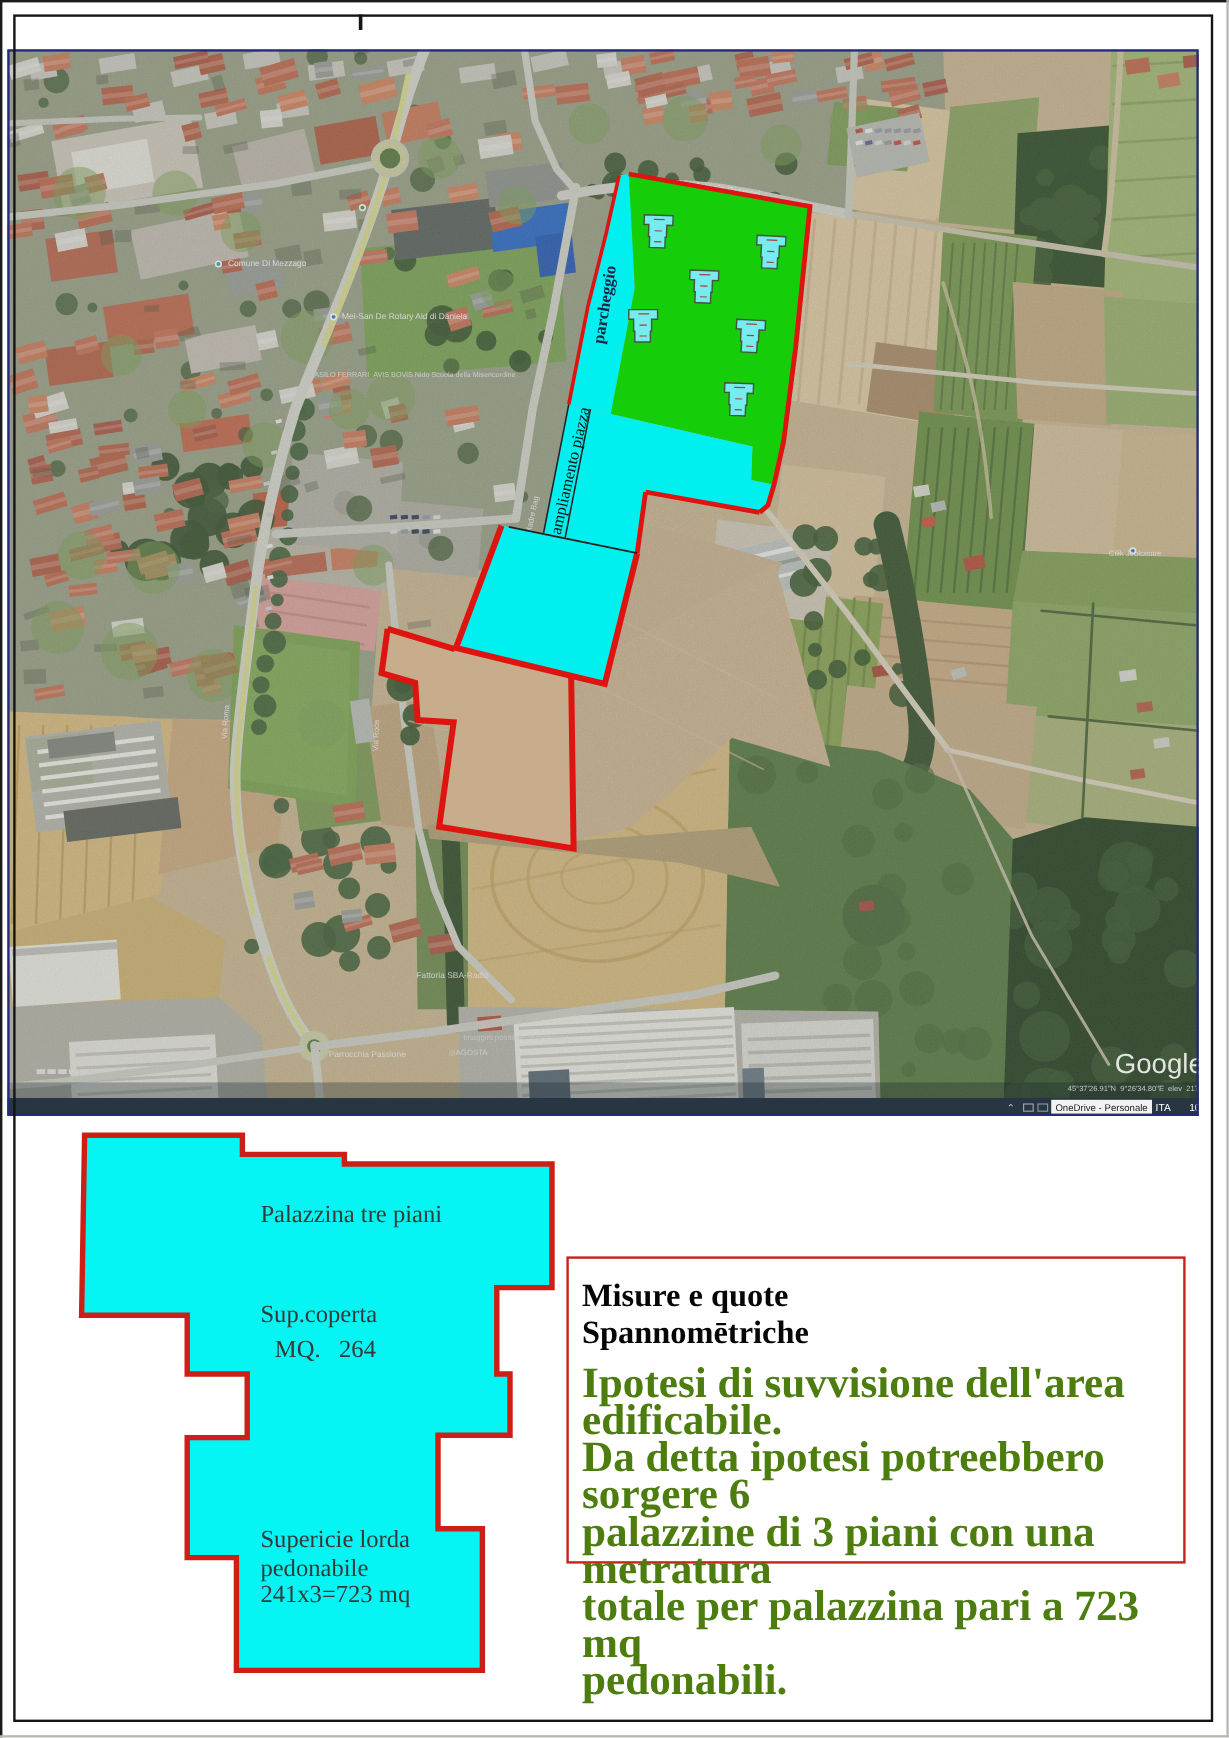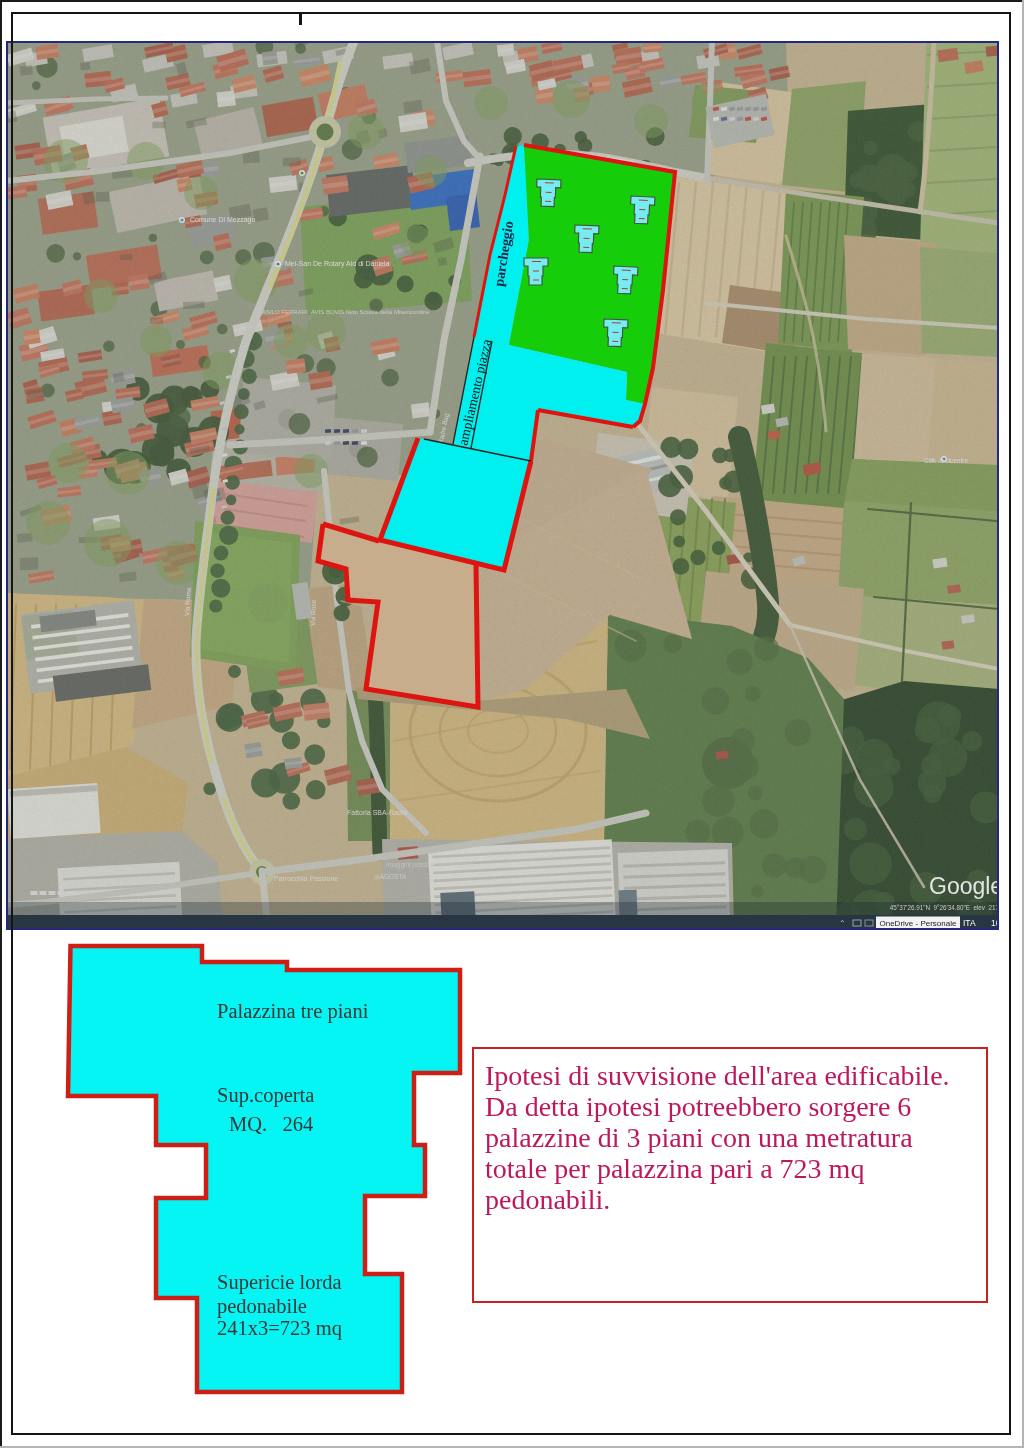--- a/index.html
+++ b/index.html
@@ -1065,15 +1065,16 @@
 
 <text x="164" y="191" font-size="20.5" fill="#383838" font-family="Liberation Serif,serif">MQ. &nbsp;&nbsp;264</text>
 
 <text x="152" y="349" font-size="20.5" fill="#383838" font-family="Liberation Serif,serif">Supericie lorda</text>
 <text x="152" y="373" font-size="20.5" fill="#383838" font-family="Liberation Serif,serif">pedonabile</text>
 <text x="152" y="395" font-size="20.5" fill="#383838" font-family="Liberation Serif,serif">241x3=723 mq</text>
 </svg>
 
 <div class="abs" style="left:472px;top:1047px;width:512px;height:252px;border:2.5px solid #c5241c">
 
-
-<div style="margin:11px 0 0 11px;font-size:28px;font-weight:normal;line-height:31px;color:#be185d">Ipotesi di suvvisione dell'area edificabile.<br>Da detta ipotesi potreebbero sorgere 6<br>palazzine di 3 piani con una metratura<br>totale per palazzina pari a 723 mq<br>pedonabili.</div>
+<div style="margin:15px 0 0 11px;font-size:27px;font-weight:bold;line-height:31px;color:#060606">Misure e quote<br>Spannomētriche</div>
+
+<div style="margin:11px 0 0 11px;font-size:36px;font-weight:bold;line-height:31px;color:#4d7c0f">Ipotesi di suvvisione dell'area edificabile.<br>Da detta ipotesi potreebbero sorgere 6<br>palazzine di 3 piani con una metratura<br>totale per palazzina pari a 723 mq<br>pedonabili.</div>
 </div>
 
 </body></html>

